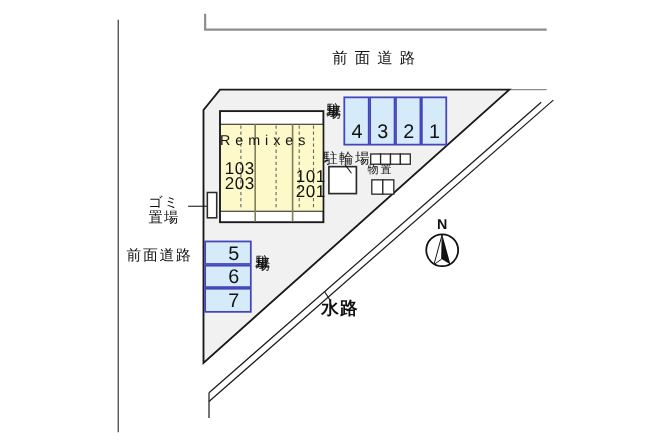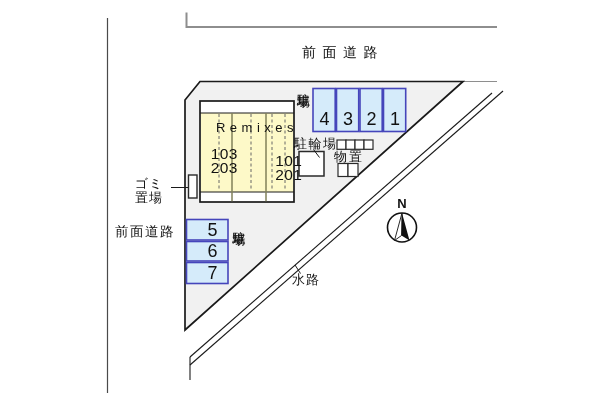--- a/index.html
+++ b/index.html
@@ -5,29 +5,29 @@
   html,body{margin:0;padding:0;background:#fff;}
   .stage{
     position:relative;width:600px;height:400px;background:#ffffff;overflow:hidden;
     font-family:"Liberation Sans","DejaVu Sans",sans-serif;color:#111;
   }
   .stage svg{position:absolute;left:0;top:0;}
   .abs{position:absolute;white-space:nowrap;line-height:1;}
   .vtext{writing-mode:vertical-rl;text-orientation:upright;}
   .road-label{font-size:14px;letter-spacing:6.5px;}
   .road-label-left{font-size:13.5px;letter-spacing:1.5px;}
-  .bld-name{font-size:13px;letter-spacing:4.5px;text-align:center;width:114px;}
-  .unit{width:40px;text-align:right;font-size:15.5px;line-height:13.5px;letter-spacing:0.5px;}
+  .bld-name{font-size:13px;letter-spacing:4.5px;text-align:center;width:74px;}
+  .unit{width:40px;text-align:center;font-size:15.5px;line-height:13.5px;letter-spacing:0.5px;}
   .jp13{font-size:13px;letter-spacing:1.5px;}
   .pnum{font-size:18px;text-align:center;width:23px;height:24px;line-height:24px;}
   .pnum-left{font-size:18px;text-align:right;width:41px;height:21px;line-height:21px;padding-right:10px;box-sizing:border-box;}
   .two-line{text-align:center;width:46px;font-size:13px;line-height:13.5px;letter-spacing:1px;}
   .n-label{font-size:13px;font-weight:600;width:18px;text-align:center;}
-  .storage-label{font-size:13px;letter-spacing:2px;}
-  .water-label{font-size:13px;letter-spacing:1px;}
+  .storage-label{font-size:10px;letter-spacing:2px;}
+  .water-label{font-size:16px;letter-spacing:1px;font-weight:bold;}
 </style>
 </head>
 <body>
 
 <div class="stage">
 
   <svg width="600" height="400" viewBox="0 0 600 400">
 
     <g>
       <line x1="107.5" y1="18" x2="107.5" y2="393" stroke="#4a4a4a" stroke-width="1.2"></line>

